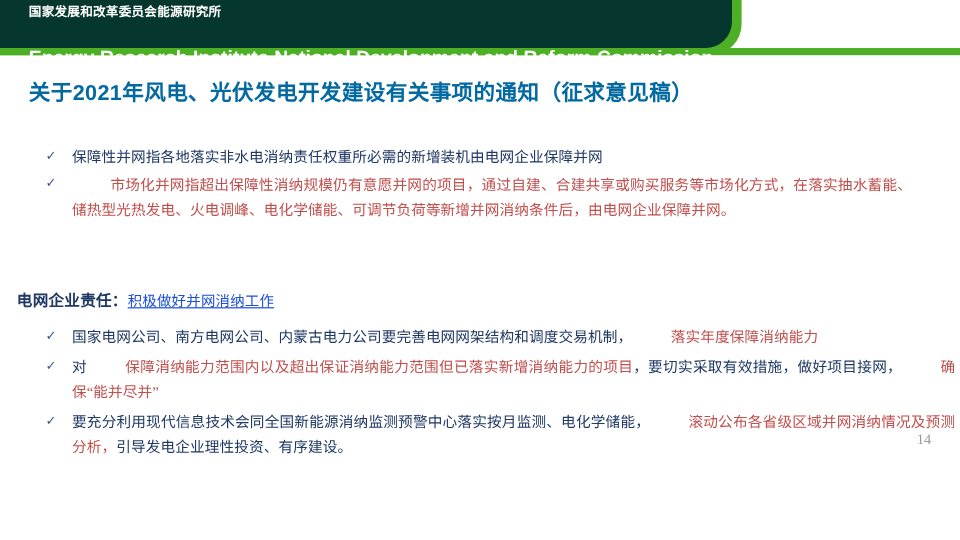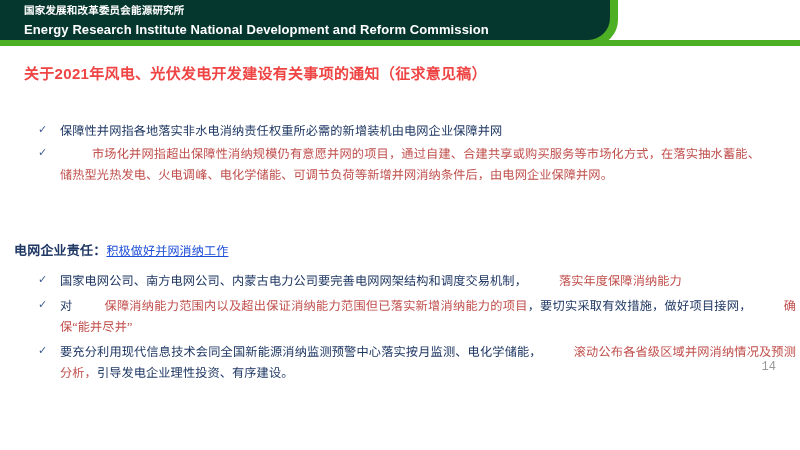--- a/index.html
+++ b/index.html
@@ -56,48 +56,48 @@
   }
   .header-title-cn {
     font-family: "Liberation Sans", "DejaVu Sans", sans-serif;
     font-size: 10.5px;
     font-weight: bold;
     letter-spacing: 0.2px;
     white-space: nowrap;
   }
   .header-title-en {
     font-family: "Liberation Sans", "DejaVu Sans", sans-serif;
-    font-size: 13px;
+    font-size: 16px;
     font-weight: bold;
     letter-spacing: 0.1px;
     white-space: nowrap;
-    margin-top: 3px;
+    margin-top: 20px;
   }
 
   
   .header-rule {
     position: absolute;
     left: 0;
     top: 40px;
     width: 800px;
     height: 6px;
     background: #4caf24;
     z-index: 1;
   }
 
   
   .slide-title {
     position: absolute;
     left: 24px;
     top: 62px;
     width: 756px;
     font-family: "Liberation Sans", "DejaVu Sans", sans-serif;
-    font-size: 15px;
-    font-weight: bold;
-    color: #ef4444;
+    font-size: 18px;
+    font-weight: bold;
+    color: #0369a1;
     letter-spacing: 0.3px;
     white-space: nowrap;
   }
 
   
   .body-area {
     position: absolute;
     left: 0;
     top: 108px;
     width: 800px;
@@ -168,21 +168,21 @@
     top: 394px;
     width: 64px;
     height: 48px;
   }
 
   
   .page-number {
     position: absolute;
     right: 24px;
     bottom: 12px;
-    font-family: Liberation Mono, monospace;
+    font-family: Liberation Serif, serif;
     font-size: 12px;
     color: #9a9a9a;
   }
 </style>
 </head>
 <body>
 
 <div class="slide">
 
   <div class="header-rule"></div>

